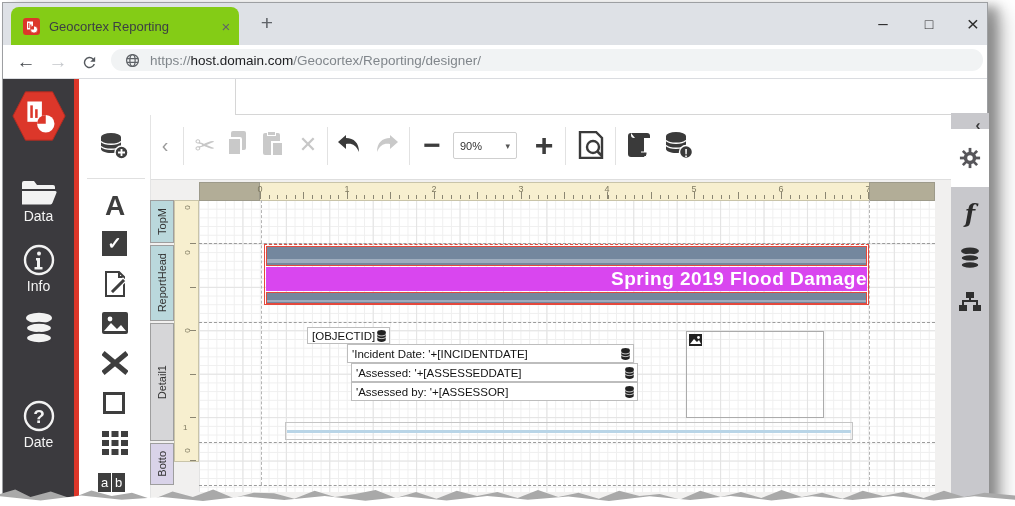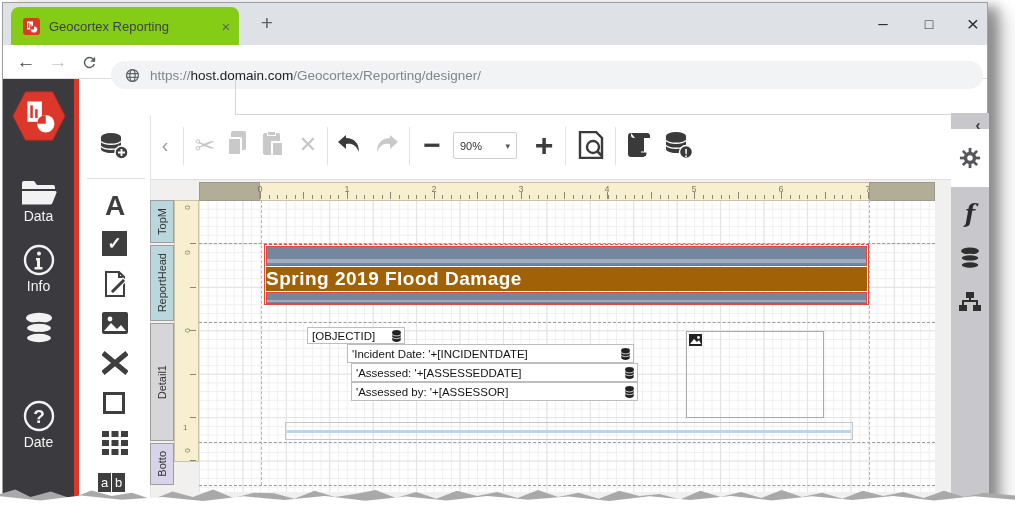--- a/index.html
+++ b/index.html
@@ -7,21 +7,21 @@
        font-family:"Liberation Sans",sans-serif;-webkit-font-smoothing:antialiased}
   .ab{position:absolute;box-sizing:border-box}
   .ic{display:flex;align-items:center;justify-content:center}
   .window{left:2px;top:2px;width:986px;height:504px;background:#fff;border:1px solid #9d9fa2;
           box-shadow:10px 4px 10px rgba(0,0,0,.30),16px 10px 18px rgba(0,0,0,.22)}
   
   .tabstrip{left:0;top:0;width:100%;height:42px;background:#dee1e6}
   .tab{left:8px;top:4px;width:228px;height:38px;background:#84cc16;border-radius:8px 8px 0 0}
   .tab-title{font-size:13px;color:#3c4043;white-space:nowrap}
   .navbar{left:0;top:42px;width:100%;height:34px;background:#fff;border-bottom:1px solid #dadce0}
-  .pill{left:108px;top:16px;width:872px;height:28px;background:#f1f3f4;border-radius:14px;display:flex;align-items:center;padding-left:14px}
+  .pill{left:108px;top:4px;width:872px;height:22px;background:#f1f3f4;border-radius:14px;display:flex;align-items:center;padding-left:14px}
   .url{font-size:13.5px;margin-left:10px;white-space:nowrap}
   .url .dim{color:#80868b}.url .host{color:#202124}
   
   .dsb{left:0;top:76px;width:71px;height:428px;background:#3b3a3e}
   .redstripe{left:71px;top:76px;width:5px;height:428px;background:#dc372a}
   .dsb-label{color:#f4f4f4;font-size:14px;text-align:center;width:71px;line-height:17px}
   
   .toolbox{left:76px;top:112px;width:72px;height:392px;background:#fff;border-right:1px solid #e4e4e4}
   .tbx{color:#3e3e3e}
   
@@ -53,21 +53,21 @@
   .page{left:196px;top:196px;width:736px;height:292px;background:#fff;
      background-image:
        linear-gradient(to right,#e3e3e3 1px,transparent 1px),
        linear-gradient(to bottom,#e3e3e3 1px,transparent 1px),
        linear-gradient(to right,#efefef 1px,transparent 1px),
        linear-gradient(to bottom,#efefef 1px,transparent 1px);
      background-size:43.43px 43.43px,43.43px 43.43px,8.69px 8.69px,8.69px 8.69px}
   .dashh{border-top:1px dashed #9c9c9c;height:0}
   .dashv{border-left:1px dashed #b5b5b5;width:0}
   .hdr-bar{background:linear-gradient(#74879e 0 68%,#9fadbe 68% 88%,#74879e 88% 100%);border:1px solid #e4493d}
-  .hdr-title{background:#a16207;color:#fff;font-weight:bold;font-size:19px;text-align:left;line-height:24px;letter-spacing:.5px}
+  .hdr-title{background:#d946ef;color:#fff;font-weight:bold;font-size:19px;text-align:right;line-height:24px;letter-spacing:.5px}
   .fld{background:#fff;border:1px solid #bdbdbd;font-size:11.5px;color:#141414;display:flex;align-items:center;padding-left:4px;white-space:nowrap}
   .dbmini{margin-left:auto;margin-right:3px;flex:0 0 auto}
   
   .rpanel{left:948px;top:110px;width:38px;height:394px;background:#c8c8cc}
   .rp-sel{background:#fff}
   
   .torn{left:0;top:486px;width:1015px;height:20px;background:#a9a9a9;z-index:60;
     clip-path:polygon(0% 40%,1.5% 18%,3% 55%,5% 28%,7% 62%,9% 22%,11% 50%,13% 34%,15% 68%,17% 28%,19% 55%,21% 18%,23% 60%,25% 34%,27% 36%,29% 64%,31% 24%,33% 55%,35% 40%,37% 20%,39% 60%,41% 30%,43% 64%,45% 24%,47% 50%,49% 30%,51% 60%,53% 20%,55% 55%,57% 34%,59% 64%,61% 24%,63% 50%,65% 40%,67% 68%,69% 24%,71% 55%,73% 30%,75% 60%,77% 20%,79% 55%,81% 34%,83% 64%,85% 24%,87% 50%,89% 30%,91% 60%,93% 24%,95% 55%,97% 34%,100% 48%,100% 100%,0% 100%)}
   .torn2{left:0;top:492px;width:1015px;height:14px;background:#fff;z-index:61;
     clip-path:polygon(0% 30%,4% 60%,8% 25%,12% 55%,16% 35%,20% 65%,24% 30%,28% 58%,32% 28%,36% 62%,40% 32%,44% 60%,48% 28%,52% 55%,56% 33%,60% 64%,64% 30%,68% 58%,72% 28%,76% 60%,80% 30%,84% 58%,88% 28%,92% 60%,96% 30%,100% 55%,100% 100%,0% 100%)}
@@ -317,21 +317,21 @@
     <div class="ab dashh" style="left:48px;top:305px;width:736px"></div>
     <div class="ab dashv" style="left:110px;top:20px;height:285px"></div>
     <div class="ab dashv" style="left:718px;top:20px;height:285px"></div>
 
     <div class="ab" style="left:113px;top:64px;width:605px;height:61px;border:1px solid #e4493d;border-top-style:dashed">
       <div class="ab hdr-bar" style="left:1px;top:1px;width:601px;height:20px"></div>
       <div class="ab hdr-title" style="left:1px;top:22px;width:601px;height:24px">Spring 2019 Flood Damage</div>
       <div class="ab hdr-bar" style="left:1px;top:47px;width:601px;height:12px"></div>
     </div>
 
-    <div class="ab fld" style="left:156px;top:147px;width:98px;height:17px">
+    <div class="ab fld" style="left:156px;top:147px;width:83px;height:17px">
       <span>[OBJECTID]</span>
       <svg class="dbmini" width="9" height="12" viewBox="0 0 9 12">
           <ellipse cx="4.5" cy="2" rx="4.2" ry="1.9" fill="#222"></ellipse>
           <path d="M.3 2v8c0 1 1.9 1.9 4.2 1.9s4.2-.9 4.2-1.9V2" fill="#222"></path>
           <path d="M.3 4.6c.9.8 2.4 1.3 4.2 1.3s3.3-.5 4.2-1.3M.3 7.3c.9.8 2.4 1.3 4.2 1.3s3.3-.5 4.2-1.3" stroke="#fff" stroke-width=".8" fill="none"></path>
         </svg>
     </div>
     <div class="ab fld" style="left:196px;top:164px;width:287px;height:19px">
       <span>'Incident Date: '+[INCIDENTDATE]</span>
       <svg class="dbmini" width="9" height="12" viewBox="0 0 9 12">

